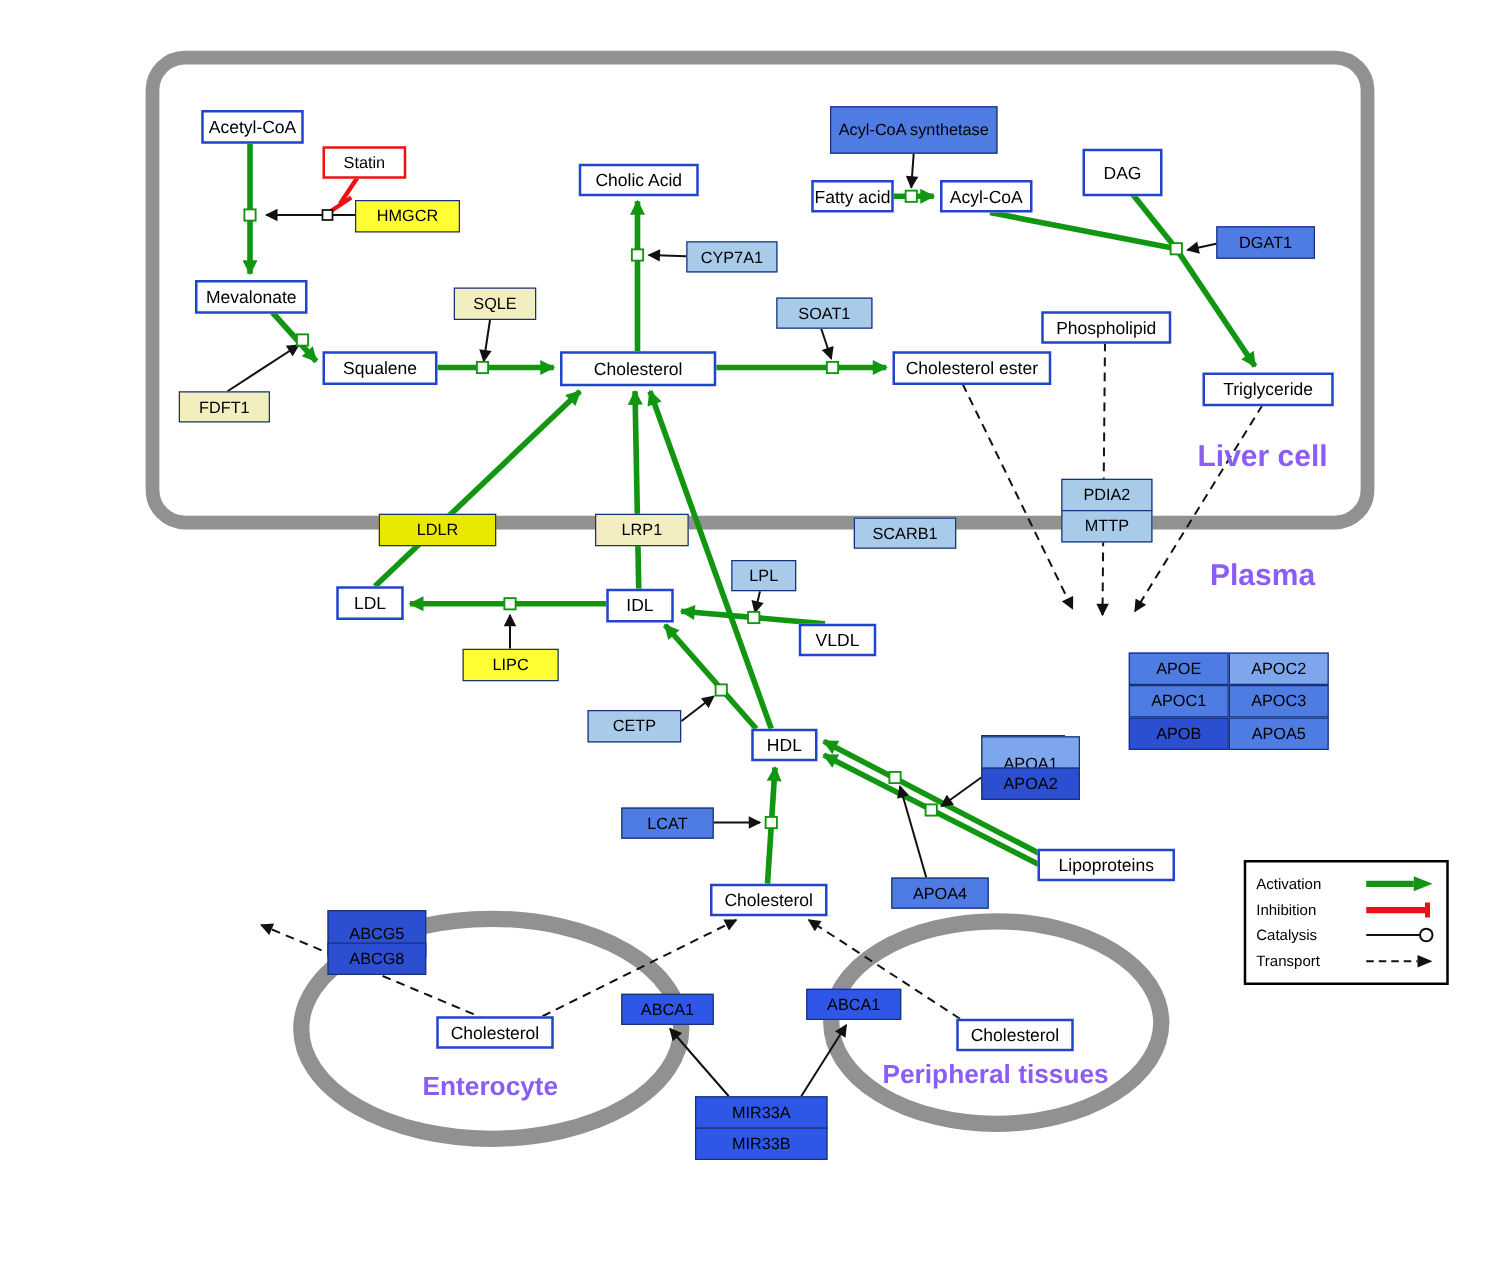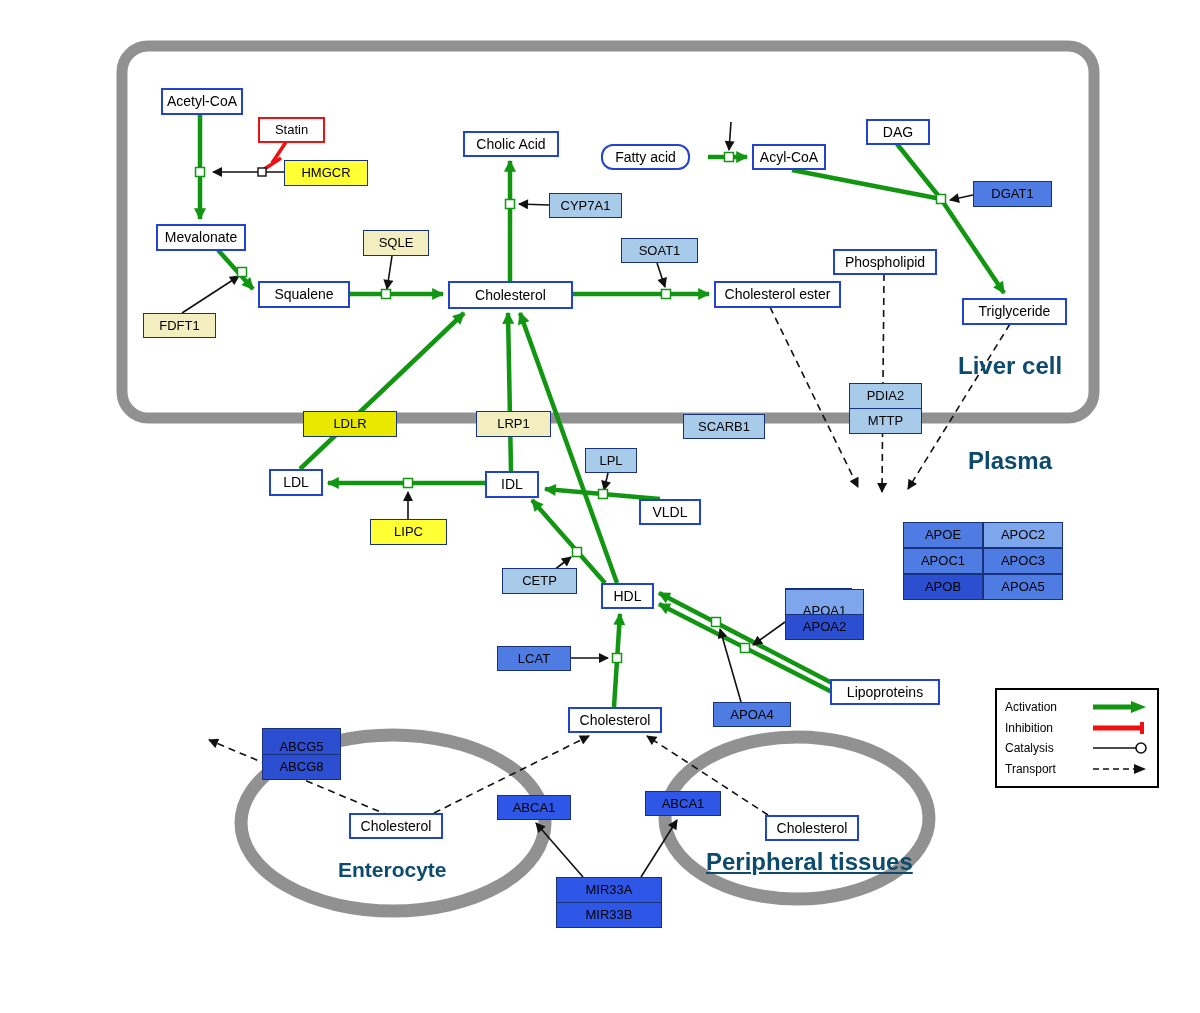--- a/index.html
+++ b/index.html
@@ -11,21 +11,21 @@
   .statin{border:2px solid var(--inhibition);}
   .gene{border:1px solid #17327a;}
   .c-yellow{background:var(--yellow);}
   .c-gold{background:var(--gold);}
   .c-cream{background:var(--cream);}
   .c-lblue{background:var(--blue_light);}
   .c-mblue{background:var(--blue_mid);}
   .c-mblue2{background:var(--blue_mid2);}
   .c-dblue{background:var(--blue_dark);}
   .c-royal{background:var(--blue_royal);}
-  .region-label{position:absolute;font-weight:bold;color:#0c4a6e;z-index:1;white-space:nowrap;}
+  .region-label{position:absolute;font-weight:bold;color:#8b5cf6;z-index:1;white-space:nowrap;}
   .legend{position:absolute;left:995px;top:688px;width:164px;height:100px;border:2px solid #000;background:#fff;
           z-index:3;padding:7px 8px;box-sizing:border-box;display:flex;flex-direction:column;justify-content:space-between;}
   .legend-row{display:flex;align-items:center;justify-content:space-between;height:20px;font-size:12px;color:#000;}
   .act{stroke:var(--activation);stroke-width:4.5;fill:none;}
   .cat{stroke:#111;stroke-width:1.6;fill:none;}
   .tra{stroke:#111;stroke-width:1.6;fill:none;stroke-dasharray:7 5;}
   .inh{stroke:var(--inhibition);stroke-width:3.5;fill:none;}
   .membrane{stroke:var(--membrane);fill:none;}
   .rxn{fill:#fff;stroke:var(--activation);stroke-width:1.5;}
 </style>
@@ -117,53 +117,54 @@
       <rect class="rxn" x="711.5" y="617.5" width="9" height="9"></rect>
       <rect class="rxn" x="740.5" y="643.5" width="9" height="9"></rect>
       <rect class="rxn" x="612.5" y="653.5" width="9" height="9"></rect>
       <rect x="258" y="168" width="8" height="8" fill="#fff" stroke="#111" stroke-width="1.4"></rect>
     </g>
   </svg>
 
   <div class="region-label" style="left:958px;top:352px;font-size:24px;">Liver cell</div>
   <div class="region-label" style="left:968px;top:447px;font-size:24px;">Plasma</div>
   <div class="region-label" style="left:338px;top:858px;font-size:21px;">Enterocyte</div>
-  <div class="region-label" style="left:706px;top:848px;font-size:24px;text-decoration:underline;">Peripheral tissues</div>
+  <div class="region-label" style="left:706px;top:848px;font-size:21px;">Peripheral tissues</div>
 
   <div class="node metab" style="left:161px;top:88px;width:82px;height:27px;">Acetyl-CoA</div>
   <div class="node statin" style="left:258px;top:117px;width:67px;height:26px;">Statin</div>
   <div class="node gene c-yellow" style="left:284px;top:160px;width:84px;height:26px;">HMGCR</div>
   <div class="node metab" style="left:156px;top:224px;width:90px;height:27px;">Mevalonate</div>
   <div class="node gene c-cream" style="left:143px;top:313px;width:73px;height:25px;">FDFT1</div>
   <div class="node metab" style="left:258px;top:281px;width:92px;height:27px;">Squalene</div>
   <div class="node gene c-cream" style="left:363px;top:230px;width:66px;height:26px;">SQLE</div>
   <div class="node metab" style="left:448px;top:281px;width:125px;height:28px;">Cholesterol</div>
   <div class="node metab" style="left:463px;top:131px;width:96px;height:26px;">Cholic Acid</div>
   <div class="node gene c-lblue" style="left:549px;top:193px;width:73px;height:25px;">CYP7A1</div>
   <div class="node gene c-lblue" style="left:621px;top:238px;width:77px;height:25px;">SOAT1</div>
   <div class="node metab" style="left:714px;top:281px;width:127px;height:27px;">Cholesterol ester</div>
-  <div class="node metab" style="left:601px;top:144px;width:89px;height:26px;border-radius:12px;">Fatty acid</div>
+  <div class="node gene c-mblue" style="left:664px;top:85px;width:134px;height:38px;">Acyl-CoA synthetase</div>
+  <div class="node metab" style="left:649px;top:144px;width:66px;height:26px;">Fatty acid</div>
   <div class="node metab" style="left:752px;top:144px;width:74px;height:26px;">Acyl-CoA</div>
-  <div class="node metab" style="left:866px;top:119px;width:64px;height:26px;">DAG</div>
+  <div class="node metab" style="left:866px;top:119px;width:64px;height:38px;">DAG</div>
   <div class="node gene c-mblue" style="left:973px;top:181px;width:79px;height:26px;">DGAT1</div>
   <div class="node metab" style="left:833px;top:249px;width:104px;height:26px;">Phospholipid</div>
   <div class="node metab" style="left:962px;top:298px;width:105px;height:27px;">Triglyceride</div>
 
   <div class="node gene c-gold" style="left:303px;top:411px;width:94px;height:26px;">LDLR</div>
   <div class="node gene c-cream" style="left:476px;top:411px;width:75px;height:26px;">LRP1</div>
   <div class="node gene c-lblue" style="left:683px;top:414px;width:82px;height:25px;">SCARB1</div>
   <div class="node gene c-lblue" style="left:849px;top:383px;width:73px;height:26px;">PDIA2</div>
   <div class="node gene c-lblue" style="left:849px;top:408px;width:73px;height:26px;">MTTP</div>
 
   <div class="node metab" style="left:269px;top:469px;width:54px;height:27px;">LDL</div>
   <div class="node metab" style="left:485px;top:471px;width:54px;height:27px;">IDL</div>
   <div class="node gene c-lblue" style="left:585px;top:448px;width:52px;height:25px;">LPL</div>
   <div class="node metab" style="left:639px;top:499px;width:62px;height:26px;">VLDL</div>
   <div class="node gene c-yellow" style="left:370px;top:519px;width:77px;height:26px;">LIPC</div>
-  <div class="node gene c-lblue" style="left:470px;top:568px;width:75px;height:26px;margin-left:32px;">CETP</div>
+  <div class="node gene c-lblue" style="left:470px;top:568px;width:75px;height:26px;">CETP</div>
   <div class="node metab" style="left:601px;top:583px;width:53px;height:26px;">HDL</div>
   <div class="node gene c-mblue" style="left:785px;top:588px;width:67px;height:25px;">PLTP</div>
   <div class="node gene c-mblue2" style="left:785px;top:589px;width:79px;height:43px;">APOA1</div>
   <div class="node gene c-dblue" style="left:785px;top:614px;width:79px;height:26px;">APOA2</div>
   <div class="node gene c-mblue" style="left:903px;top:522px;width:80px;height:26px;">APOE</div>
   <div class="node gene c-mblue2" style="left:983px;top:522px;width:80px;height:26px;">APOC2</div>
   <div class="node gene c-mblue" style="left:903px;top:548px;width:80px;height:26px;">APOC1</div>
   <div class="node gene c-mblue" style="left:983px;top:548px;width:80px;height:26px;">APOC3</div>
   <div class="node gene c-dblue" style="left:903px;top:574px;width:80px;height:26px;">APOB</div>
   <div class="node gene c-mblue" style="left:983px;top:574px;width:80px;height:26px;">APOA5</div>

